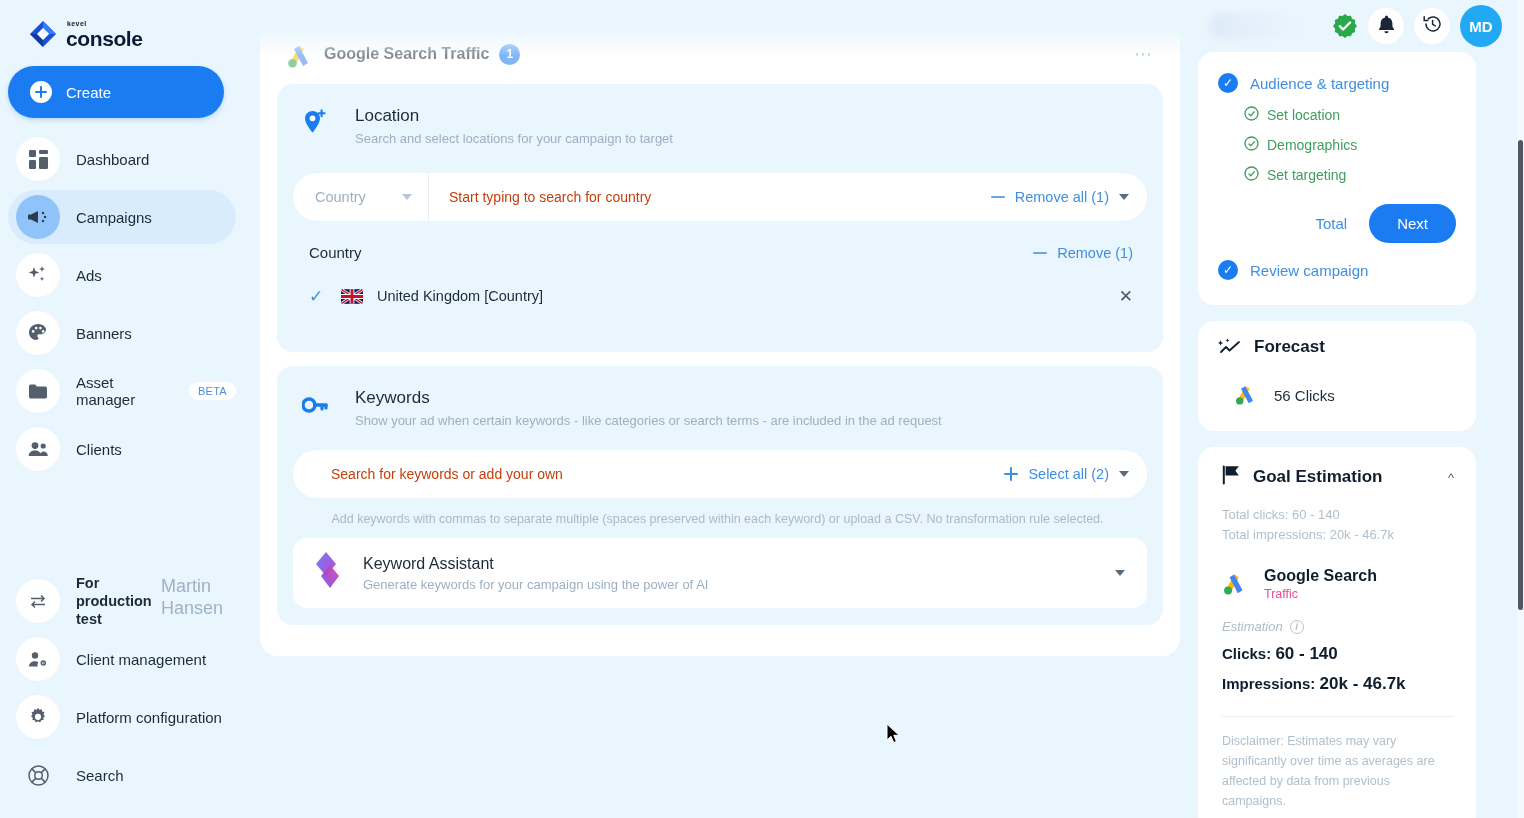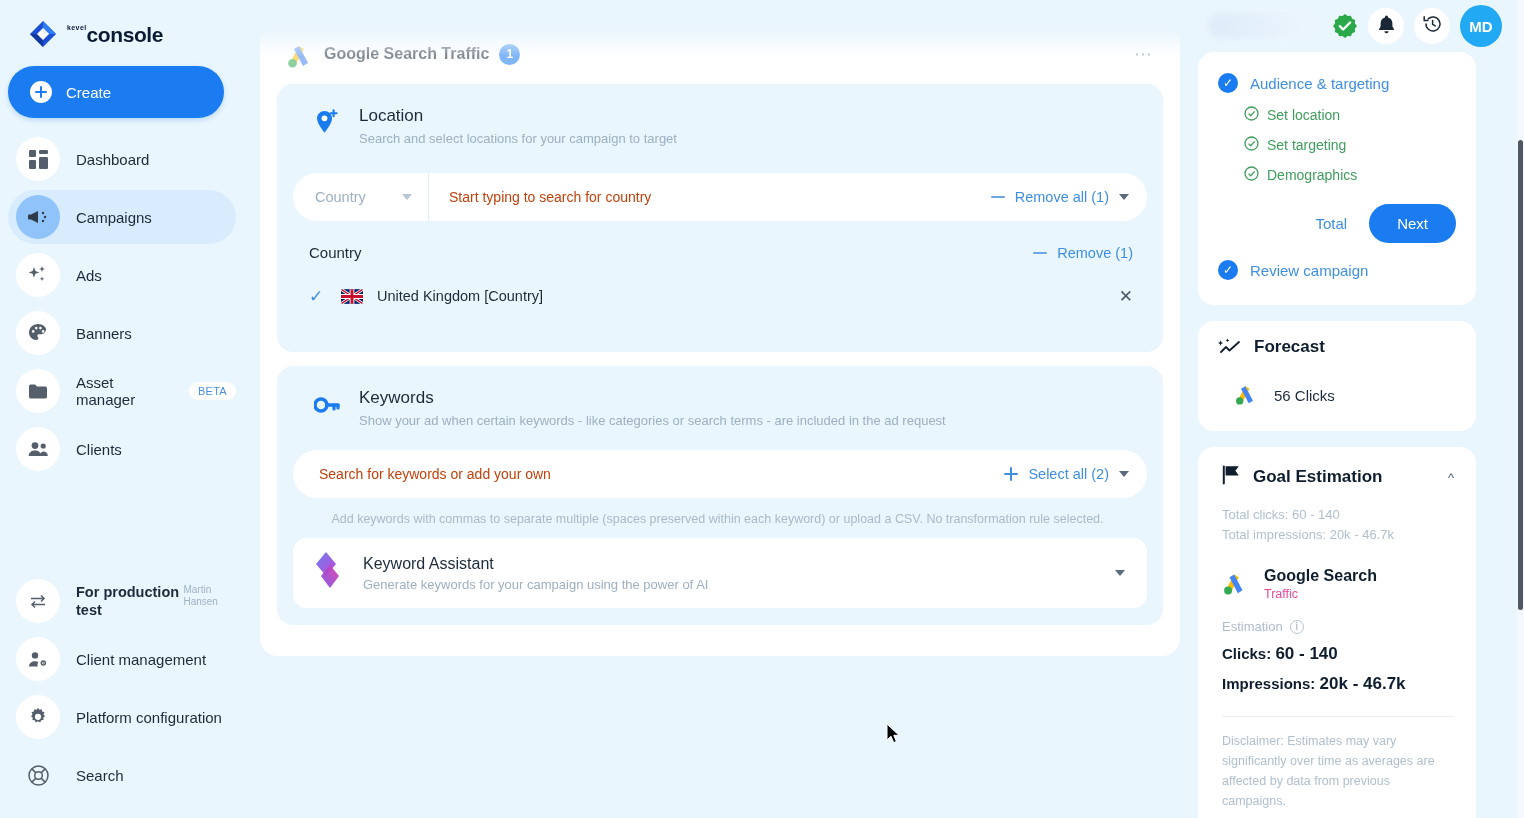--- a/index.html
+++ b/index.html
@@ -11,21 +11,21 @@
   }
   #app { position: relative; width: 1524px; height: 818px; background: #eaf6fd; }
 
   
   #sidebar {
     position: absolute; left: 0; top: 0; width: 252px; height: 818px;
     background: #eaf6fd; padding: 0;
   }
   .logo-wrap { display: flex; align-items: center; gap: 8px; padding: 16px 0 0 28px; height: 52px; }
   .logo-mark { width: 30px; height: 30px; position: relative; }
-  .logo-text-block { display: flex; flex-direction: row; justify-content: center; line-height: 1; }
+  .logo-text-block { display: flex; flex-direction: column; justify-content: center; line-height: 1; }
   .logo-small { font-size: 7px; font-weight: 700; color: #0b1b33; letter-spacing: .4px; margin-left:1px; margin-bottom:1px;}
   .logo-big { font-size: 21px; font-weight: 700; color: #0b1b33; letter-spacing: -0.4px; }
 
   .create-btn {
     margin: 14px 16px 0 8px; height: 52px; width: 216px;
     background: #1a7cf0; border-radius: 26px;
     display: flex; align-items: center; gap: 14px; padding-left: 22px;
     color: #fff; font-size: 15px; cursor: pointer;
     box-shadow: 0 2px 5px rgba(26,124,240,.25);
   }
@@ -50,21 +50,21 @@
     width: 44px; height: 44px; border-radius: 50%; background: #fff;
     display: flex; align-items: center; justify-content: center; flex: 0 0 44px;
   }
   .nav-item.active .nav-ico { background: #8fc3fa; }
   .nav-ico.flat { background: transparent; }
   .nav-label { font-size: 15px; color: #1c2b3a; }
   .beta-badge {
     margin-left: 10px; background:#fff; color:#4a8fd8; font-size: 11px;
     padding: 3px 9px; border-radius: 10px; font-weight: 500; letter-spacing:.3px;
   }
-  .nav-sub { font-size: 10px; color: #9eb3c4; margin-top:1px; }
+  .nav-sub { font-size: 18px; color: #9eb3c4; margin-top:1px; }
   .nav-two-line { display: flex; flex-direction: row; justify-content:center; line-height: 1.25; }
   .nav-two-line .nav-label { font-weight: 600; font-size:14.5px; }
 
   
   #topbar {
     position: absolute; left: 1190px; top: 0; width: 334px; height: 52px;
     display: flex; align-items: center; justify-content: flex-end; gap: 10px;
     padding-right: 22px;
   }
   .ghost-pill {
@@ -108,21 +108,21 @@
   .kebab { margin-left:auto; color:#8ba0b3; font-size:18px; letter-spacing:2px; }
 
   
   .panel {
     position: absolute; left: 277px; width: 886px;
     background: #eaf6fd; border-radius: 16px;
   }
   #panel-location { top: 84px; height: 268px; }
   #panel-keywords { top: 366px; height: 259px; }
 
-  .panel-head { display:flex; align-items:flex-start; gap:18px; padding: 22px 26px 0 36px; }
+  .panel-head { display:flex; align-items:flex-start; gap:26px; padding: 22px 26px 0 24px; }
   .panel-ico { width: 28px; height: 30px; flex:0 0 28px; display:flex; align-items:center; justify-content:center; margin-top:2px;}
   .panel-title { font-size: 17px; color: #1c2b3a; font-weight: 500; }
   .panel-desc { font-size: 13px; color: #9db0c1; margin-top: 5px; }
 
   .input-row {
     position:absolute; left: 16px; right: 16px; height: 48px; background:#fff;
     border-radius: 24px; display:flex; align-items:center;
   }
   #loc-input-row { top: 89px; }
   .select-cell {
@@ -195,21 +195,21 @@
   .forecast-row { display:flex; align-items:center; gap:14px; padding: 18px 0 0 16px; }
   .forecast-val { font-size:15px; color:#1c2b3a; }
 
   #goal-card { padding: 18px 22px 20px 24px; }
   .goal-head { display:flex; align-items:center; gap:12px; }
   .chevron-up { margin-left:auto; color:#4b5b6b; font-size:13px; cursor:pointer; }
   .goal-total { font-size:13px; color:#b0c0cd; margin-top:16px; line-height:1.55; }
   .gsearch-row { display:flex; align-items:center; gap:14px; margin-top:22px; }
   .gsearch-name { font-size:16px; font-weight:700; color:#0f1e2e; }
   .gsearch-sub { font-size:12.5px; color:#ec4899; margin-top:2px; }
-  .est-label { display:flex; align-items:center; gap:7px; font-size:13px; color:#aebdc9; margin-top:18px; }
+  .est-label { display:flex; align-items:center; gap:7px; font-size:13px; color:#aebdc9; margin-top:18px;font-style:italic; }
   .info-i { width:14px;height:14px;border-radius:50%;border:1.3px solid #b7c4cf; color:#b7c4cf; font-size:10px; display:flex;align-items:center;justify-content:center; font-weight:700;}
   .est-line { font-size:15px; color:#0f1e2e; margin-top:10px; }
   .est-line b { font-weight:700; }
   .est-line .big { font-size:17px; font-weight:700; }
   .divider { height:1px; background:#e9eff5; margin: 22px 0 14px 0; }
   .disclaimer { font-size:12.5px; color:#b0c0cd; line-height:1.6; }
 
   
   #scrollbar { position:absolute; right:0; top:0; width:7px; height:818px; background:#f3f9fe; }
   #scrollthumb { position:absolute; right:1px; top:140px; width:5px; height:470px; background:#2b3440; border-radius:3px; opacity:.82;}
@@ -446,21 +446,21 @@
           <path d="M24 8v3" stroke="#1a7cf0" stroke-width="3.2" stroke-linecap="round"></path>
         </svg>
       </span>
       <span>
         <div class="panel-title">Keywords</div>
         <div class="panel-desc">Show your ad when certain keywords - like categories or search terms - are included in the ad request</div>
       </span>
     </div>
 
     <div class="input-row" id="kw-input-row">
-      <div class="text-cell" style="padding-left:26px">Search for keywords or add your own</div>
+      <div class="text-cell" style="padding-left:38px">Search for keywords or add your own</div>
       <div class="row-action">
         <span class="plus-ico"></span>
         <span>Select all (2)</span>
         <span class="caret dark"></span>
       </div>
     </div>
 
     <div class="hint">Add keywords with commas to separate multiple (spaces preserved within each keyword) or upload a CSV. No transformation rule selected.</div>
 
     <div class="assistant">
@@ -533,30 +533,30 @@
         </span>
         <span class="substep-label">Set location</span>
       </div>
       <div class="substep">
         <span>
           <svg width="15" height="15" viewBox="0 0 15 15" fill="none" stroke="#3f9e5c" stroke-width="1.3">
             <circle cx="7.5" cy="7.5" r="6.5"></circle>
               <path d="M4.5 7.6l2.2 2.2 4-4.4"></path>
           </svg>
         </span>
-        <span class="substep-label">Set targeting</span>
+        <span class="substep-label">Demographics</span>
       </div>
       <div class="substep">
         <span>
           <svg width="15" height="15" viewBox="0 0 15 15" fill="none" stroke="#3f9e5c" stroke-width="1.3">
             <circle cx="7.5" cy="7.5" r="6.5"></circle>
               <path d="M4.5 7.6l2.2 2.2 4-4.4"></path>
           </svg>
         </span>
-        <span class="substep-label">Demographics</span>
+        <span class="substep-label">Set targeting</span>
       </div>
 
       <div class="nav-btns">
         <span class="back-btn">Total</span>
         <span class="next-btn">Next</span>
       </div>
 
       <div class="step-row">
         <span class="step-check">✓</span>
         <span class="step-label">Review campaign</span>

